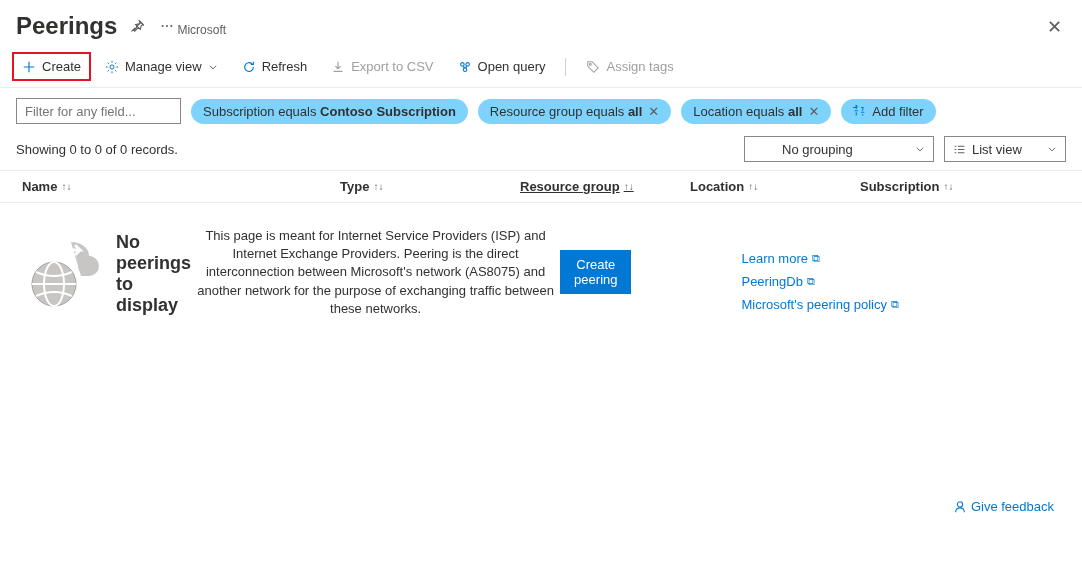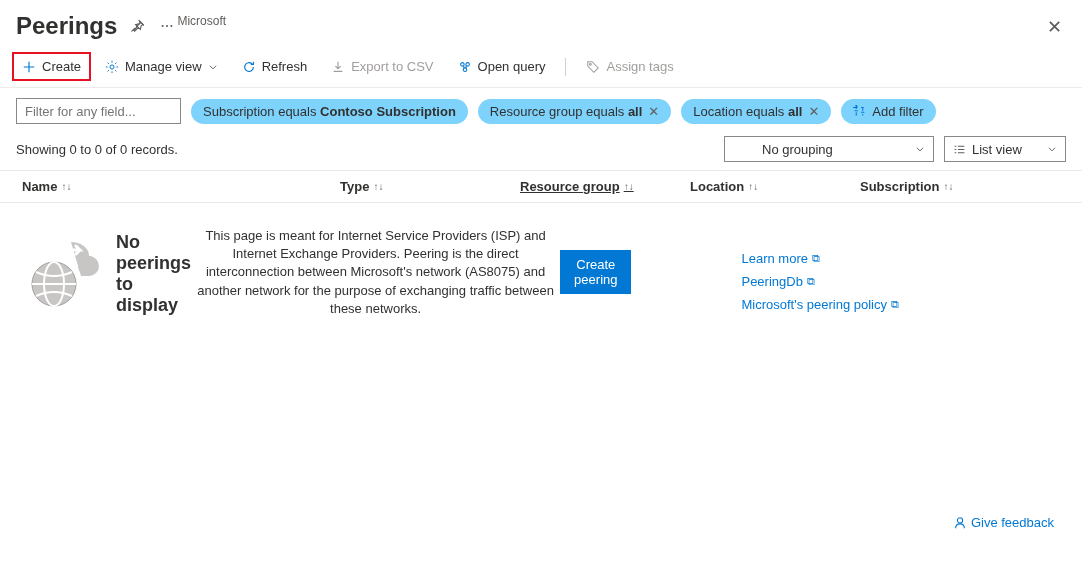--- a/index.html
+++ b/index.html
@@ -1,57 +1,57 @@
 <!DOCTYPE html>
 <html><head>
 <meta charset="utf-8">
 <style>
 * { box-sizing: border-box; margin: 0; padding: 0; }
 body { font-family: "Segoe UI", -apple-system, sans-serif; font-size: 13px; color: #323130; background: #fff; width: 1082px; height: 570px; overflow: hidden; }
 .header { padding: 12px 16px 4px 16px; display: flex; align-items: flex-start; justify-content: space-between; }
 .header-left { display: flex; flex-direction: row; text-align: right; }
 .title-row { display: flex; align-items: center; gap: 10px; }
 .title { font-size: 24px; font-weight: 600; color: #323130; }
-.subtitle { font-size: 12px; color: #605e5c; margin-top: 2px; }
+.subtitle { font-size: 12px; color: #605e5c; margin-top: 11px; }
 .icon-btn { display: inline-flex; align-items: center; justify-content: center; width: 20px; height: 20px; cursor: pointer; color: #605e5c; }
 .close-btn { font-size: 18px; cursor: pointer; color: #605e5c; padding: 4px; }
 .toolbar { display: flex; align-items: center; gap: 4px; padding: 6px 12px; border-bottom: 1px solid #edebe9; }
 .tool-item { display: inline-flex; align-items: center; gap: 6px; padding: 5px 8px; cursor: pointer; color: #323130; font-size: 13px; border: 2px solid transparent; }
 .tool-item.highlighted { border: 2px solid #e81123; }
 .tool-item.disabled { color: #a19f9d; cursor: default; }
 .tool-icon { color: #0078d4; display: inline-flex; }
 .tool-item.disabled .tool-icon { color: #a19f9d; }
 .tool-sep { width: 1px; height: 18px; background: #d2d0ce; margin: 0 6px; }
 .filter-row { display: flex; align-items: center; gap: 10px; padding: 10px 16px 8px 16px; }
 .filter-input { width: 165px; height: 26px; border: 1px solid #8a8886; padding: 0 8px; font-size: 13px; }
 .pill { display: inline-flex; align-items: center; gap: 6px; background: #7dd3fc; border-radius: 14px; padding: 5px 12px; font-size: 13px; cursor: pointer; }
 .pill-x { color: #605e5c; cursor: pointer; font-size: 13px; }
 .status-row { display: flex; align-items: center; justify-content: space-between; padding: 4px 16px 8px 16px; }
 .status-text { font-size: 13px; color: #323130; }
 .right-controls { display: flex; gap: 10px; }
 .dropdown { display: inline-flex; align-items: center; justify-content: space-between; border: 1px solid #8a8886; height: 26px; padding: 0 8px; font-size: 13px; background: #fff; cursor: pointer; }
-.dropdown.grouping { width: 210px; padding-left: 37px; }
+.dropdown.grouping { width: 190px; padding-left: 37px; }
 .dropdown.view { width: 122px; }
 .table-header { display: flex; padding: 8px 0; border-bottom: 1px solid #edebe9; border-top: 1px solid #edebe9; }
 .th { font-size: 13px; font-weight: 600; display: flex; align-items: center; gap: 4px; cursor: pointer; }
 .th-name { flex: 0 0 340px; padding-left: 22px; }
 .th-type { flex: 0 0 180px; }
 .th-rg { flex: 0 0 170px; text-decoration: underline; }
 .th-loc { flex: 0 0 170px; }
 .th-sub { flex: 1; }
 .sort-arrows { font-size: 10px; color: #605e5c; }
 .empty-state { display: flex; flex-direction: row; align-items: center; padding: 24px 16px 0 16px; }
 .empty-graphic { margin-bottom: 14px; }
 .empty-title { font-size: 18px; font-weight: 600; margin-bottom: 10px; }
 .empty-desc { font-size: 13px; text-align: center; max-width: 820px; color: #323130; line-height: 1.4; margin-bottom: 14px; }
 .primary-btn { background: #0078d4; color: #fff; border: none; padding: 7px 14px; font-size: 13px; cursor: pointer; margin-bottom: 14px; }
 .links-row { display: flex; justify-content: space-between; width: 100%; max-width: 820px; margin-top: 4px; padding: 0 110px; }
 .links-col { display: flex; flex-direction: column; gap: 8px; }
 .link { color: #0078d4; font-size: 13px; cursor: pointer; display: inline-flex; align-items: center; gap: 4px; text-decoration: none; }
-.feedback { position: absolute; right: 28px; bottom: 40px; margin-top: 13px; }
+.feedback { position: absolute; right: 28px; bottom: 56px; margin-top: 13px; }
 .ext-icon { font-size: 11px; }
 svg { display: block; }
 </style>
 </head>
 <body>
 
 <div class="header">
   <div class="header-left">
     <div class="title-row">
       <span class="title">Peerings</span>

